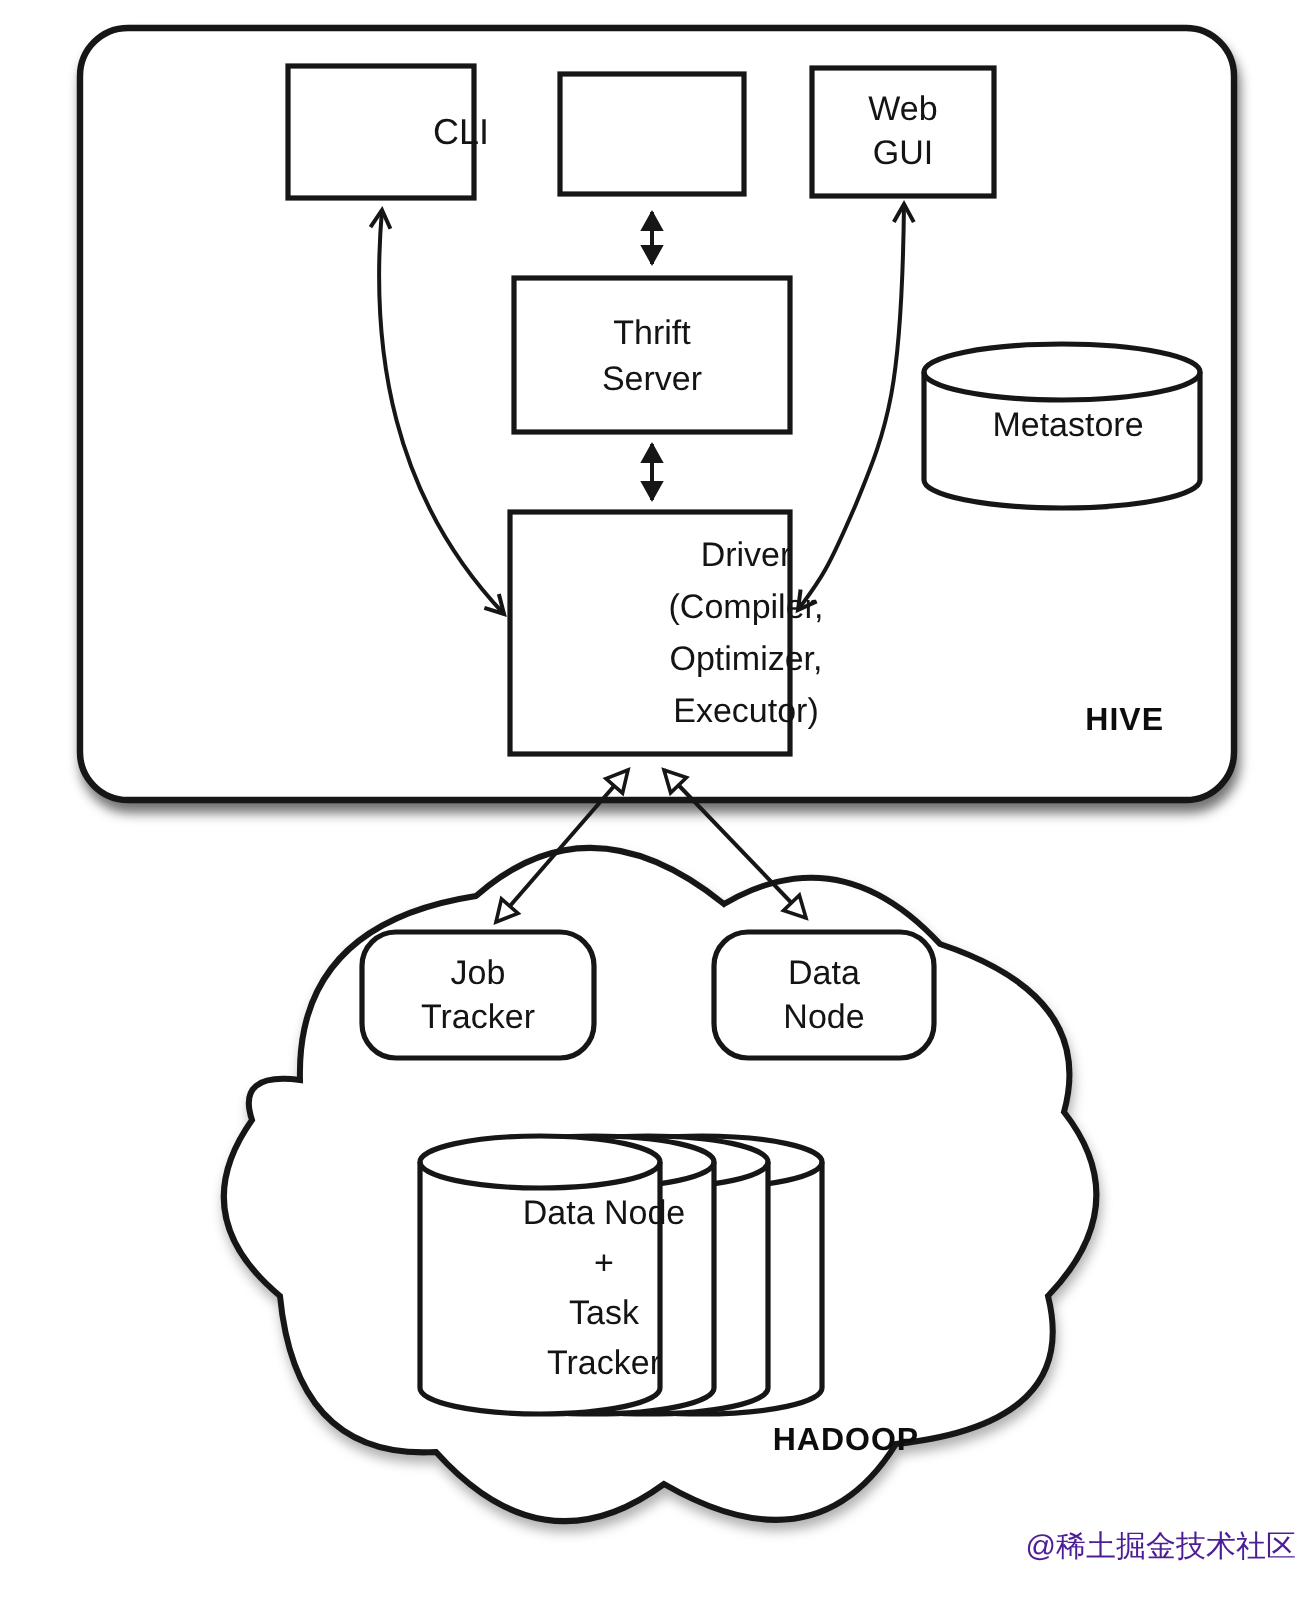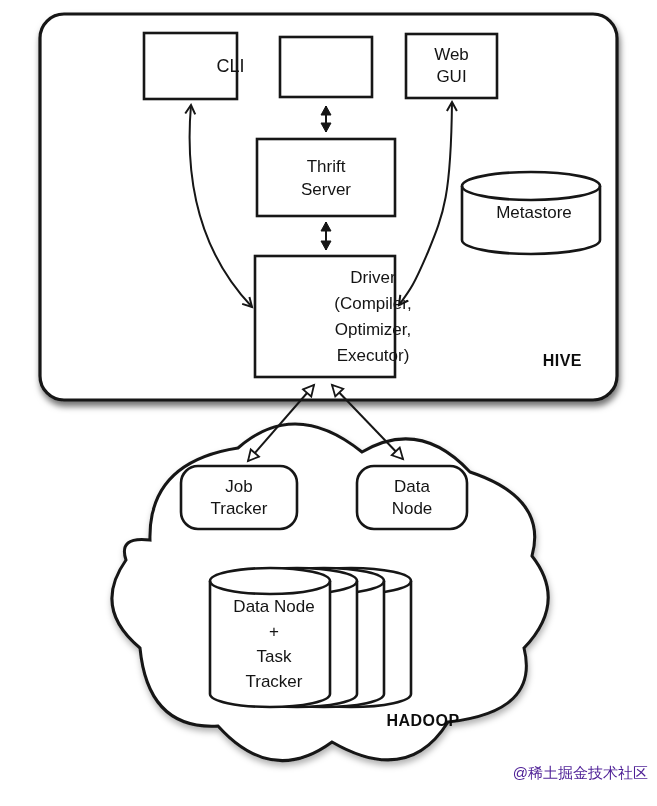--- a/index.html
+++ b/index.html
@@ -136,21 +136,21 @@
   <div class="lbl f17" style="left:181px;top:466px;width:116px;height:63px;">
     <span>Job</span>
     <span>Tracker</span>
   </div>
 
   <div class="lbl f17" style="left:357px;top:466px;width:110px;height:63px;">
     <span>Data</span>
     <span>Node</span>
   </div>
 
-  <div class="lbl cyl-lines" style="left:212px;top:592px;width:124px;height:104px;">
+  <div class="lbl cyl-lines" style="left:212px;top:592px;width:124px;height:104px;padding-left:28px;">
     <span>Data Node</span>
     <span>+</span>
     <span>Task</span>
     <span>Tracker</span>
   </div>
 
   <div class="tag" id="hadoop-tag">HADOOP</div>
 
   <div id="watermark">@稀土掘金技术社区</div>
 

